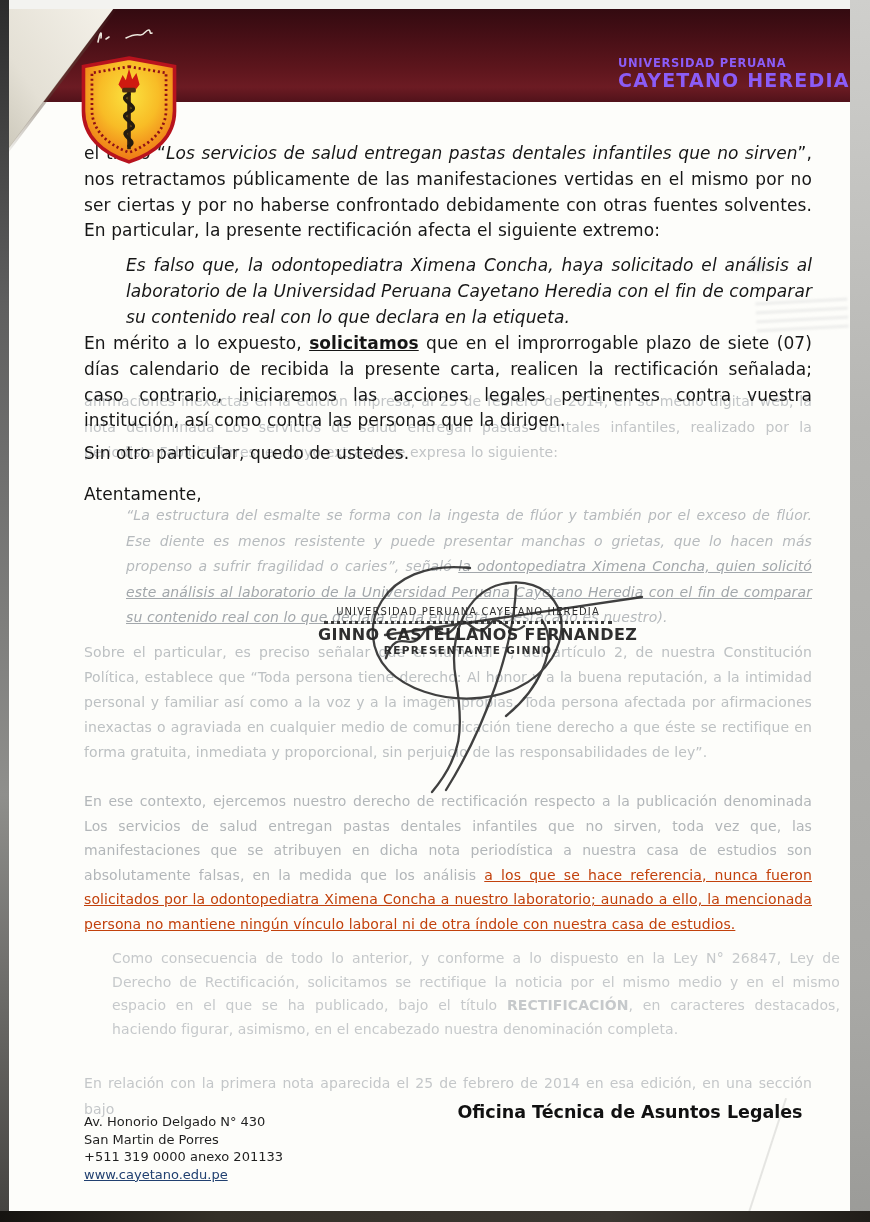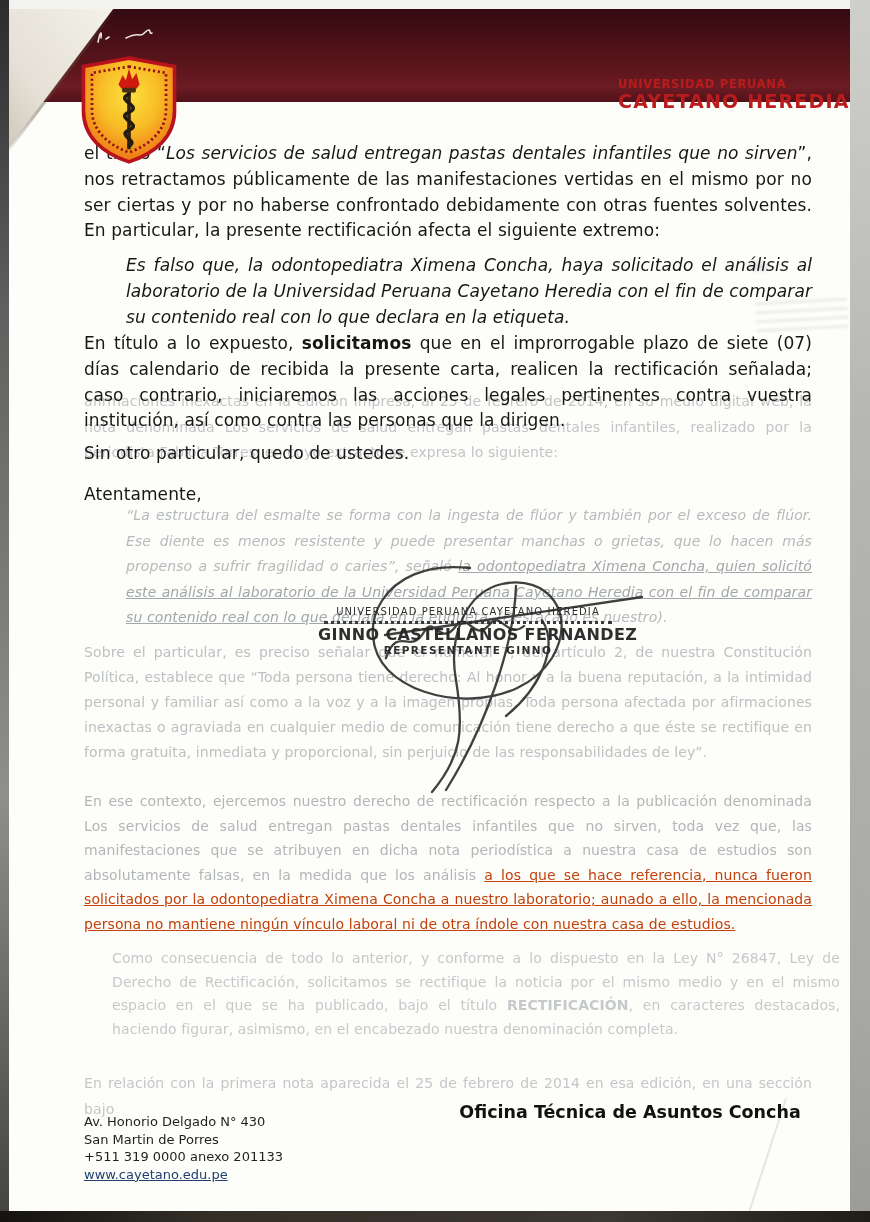--- a/index.html
+++ b/index.html
@@ -9,39 +9,39 @@
   .edge-top{position:absolute;left:0;top:0;width:100%;height:9px;background:#f3f3f0;z-index:8;}
   .edge-left{position:absolute;left:0;top:0;width:9px;height:100%;
              background:linear-gradient(180deg,#2c2c2c,#5f5f5f 25%,#8f8f8c 65%,#44423f);z-index:9;}
   .edge-right{position:absolute;right:0;top:0;width:20px;height:100%;
               background:linear-gradient(180deg,#cfcfcc,#b6b6b3 35%,#a9a9a6 80%,#9b9b98);z-index:9;}
   .edge-bottom{position:absolute;left:0;bottom:0;width:100%;height:11px;
                background:linear-gradient(90deg,#151310,#343028 25%,#3b3731 70%,#201d19);z-index:10;}
   
   .band{position:absolute;left:9px;right:20px;top:9px;height:93px;z-index:3;
         background:linear-gradient(180deg,#330a10 0%,#470f16 30%,#5c151c 62%,#6c1b23 84%,#51121a 100%);}
-  .brand{position:absolute;left:618px;top:57px;z-index:4;color:#b91c1c;margin-top:21px;}
+  .brand{position:absolute;left:618px;top:57px;z-index:4;color:#8b5cf6;}
   .brand-l1{font-size:11.5px;font-weight:700;letter-spacing:.7px;line-height:13px;}
   .brand-l2{font-size:19px;font-weight:700;letter-spacing:1.2px;line-height:21px;}
   .squiggle{position:absolute;left:92px;top:22px;z-index:4;}
   
   .fold{position:absolute;left:0;top:0;width:190px;height:175px;z-index:6;
         clip-path:polygon(0 0,120px 0,0 160px);
         background:linear-gradient(235deg,#f5f2ea 25%,#e4e0d5 70%,#c4c0b2 100%);}
   .fold-edge{position:absolute;left:-40px;top:79px;width:202px;height:3px;z-index:6;
              background:linear-gradient(90deg,rgba(90,75,60,0),rgba(90,75,60,.4) 30%,rgba(90,75,60,.4) 70%,rgba(90,75,60,0));
              transform:rotate(127deg);}
   
   .p{position:absolute;left:84px;width:728px;font-size:17px;line-height:25.8px;
      color:#161616;text-align:justify;z-index:2;letter-spacing:.1px;}
   .quote{left:126px;width:686px;font-style:italic;}
   .single{text-align:left;}
   .s-i{font-style:italic;}
   .s-b{font-weight:700;}
-  .s-bu{font-weight:700;}
+  .s-bu{font-weight:700;text-decoration:underline;}
   
   .stamp{position:absolute;left:318px;top:606px;width:300px;text-align:center;color:#2e2e2e;z-index:2;}
   .stamp-l1{font-size:10px;letter-spacing:1.1px;white-space:nowrap;}
   .stamp-dots{border-top:3px dotted #3a3a3a;margin:4px 6px 1px 6px;}
   .stamp-name{font-size:16px;font-weight:700;letter-spacing:.4px;white-space:nowrap;}
   .stamp-role{font-size:10.5px;font-weight:700;letter-spacing:1.4px;}
   .signature{position:absolute;left:290px;top:540px;z-index:3;}
   
   .bleed{position:absolute;left:84px;width:728px;font-size:14px;line-height:25.5px;
          text-align:justify;z-index:1;filter:blur(.55px);letter-spacing:.1px;}
@@ -108,21 +108,21 @@
     <rect x="43.5" y="30" width="13" height="4.5" rx="1.5" fill="#4a2c12"></rect>
     <rect x="48.3" y="34" width="3.4" height="54" fill="#33200e"></rect>
     <path d="M50 36 C 36 42, 64 47, 50 53 C 36 59, 64 64, 50 70 C 38 75, 60 80, 50 85" fill="none" stroke="#241c10" stroke-width="3.4" stroke-linecap="round"></path>
   </svg>
 
   <div class="fold"></div>
   <div class="fold-edge"></div>
 
   <div class="p" style="top:141px"><span>el título “</span><span class="s-i">Los servicios de salud entregan pastas dentales infantiles que no sirven</span><span>”, nos retractamos públicamente de las manifestaciones vertidas en el mismo por no ser ciertas y por no haberse confrontado debidamente con otras fuentes solventes. En particular, la presente rectificación afecta el siguiente extremo:</span></div>
   <div class="p quote" style="top:253px">Es falso que, la odontopediatra Ximena Concha, haya solicitado el análisis al laboratorio de la Universidad Peruana Cayetano Heredia con el fin de comparar su contenido real con lo que declara en la etiqueta.</div>
-  <div class="p" style="top:331px"><span>En título a lo expuesto, </span><span class="s-bu">solicitamos</span><span> que en el improrrogable plazo de siete (07) días calendario de recibida la presente carta, realicen la rectificación señalada; caso contrario, iniciaremos las acciones legales pertinentes contra vuestra institución, así como contra las personas que la dirigen.</span></div>
+  <div class="p" style="top:331px"><span>En mérito a lo expuesto, </span><span class="s-bu">solicitamos</span><span> que en el improrrogable plazo de siete (07) días calendario de recibida la presente carta, realicen la rectificación señalada; caso contrario, iniciaremos las acciones legales pertinentes contra vuestra institución, así como contra las personas que la dirigen.</span></div>
   <div class="p single" style="top:441px">Sin otro particular, quedo de ustedes.</div>
   <div class="p single" style="top:482px">Atentamente,</div>
 
   <div class="stamp">
     <div class="stamp-l1">UNIVERSIDAD PERUANA CAYETANO HEREDIA</div>
     <div class="stamp-dots"></div>
     <div class="stamp-name">GINNO CASTELLANOS FERNANDEZ</div>
     <div class="stamp-role">REPRESENTANTE GINNO</div>
   </div>
 
@@ -135,19 +135,19 @@
       <path d="M252 80 C 270 108, 248 150, 216 176"></path>
     </g>
   </svg>
 
   <div class="addr">
     <div>Av. Honorio Delgado N° 430</div>
     <div>San Martin de Porres</div>
     <div>+511 319 0000 anexo 201133</div>
     <a>www.cayetano.edu.pe</a>
   </div>
-  <div class="office">Oficina Técnica de Asuntos Concha</div>
+  <div class="office">Oficina Técnica de Asuntos Legales</div>
 
   <div class="edge-top"></div>
   <div class="edge-left"></div>
   <div class="edge-right"></div>
   <div class="edge-bottom"></div>
 </div>
 
 </body></html>

